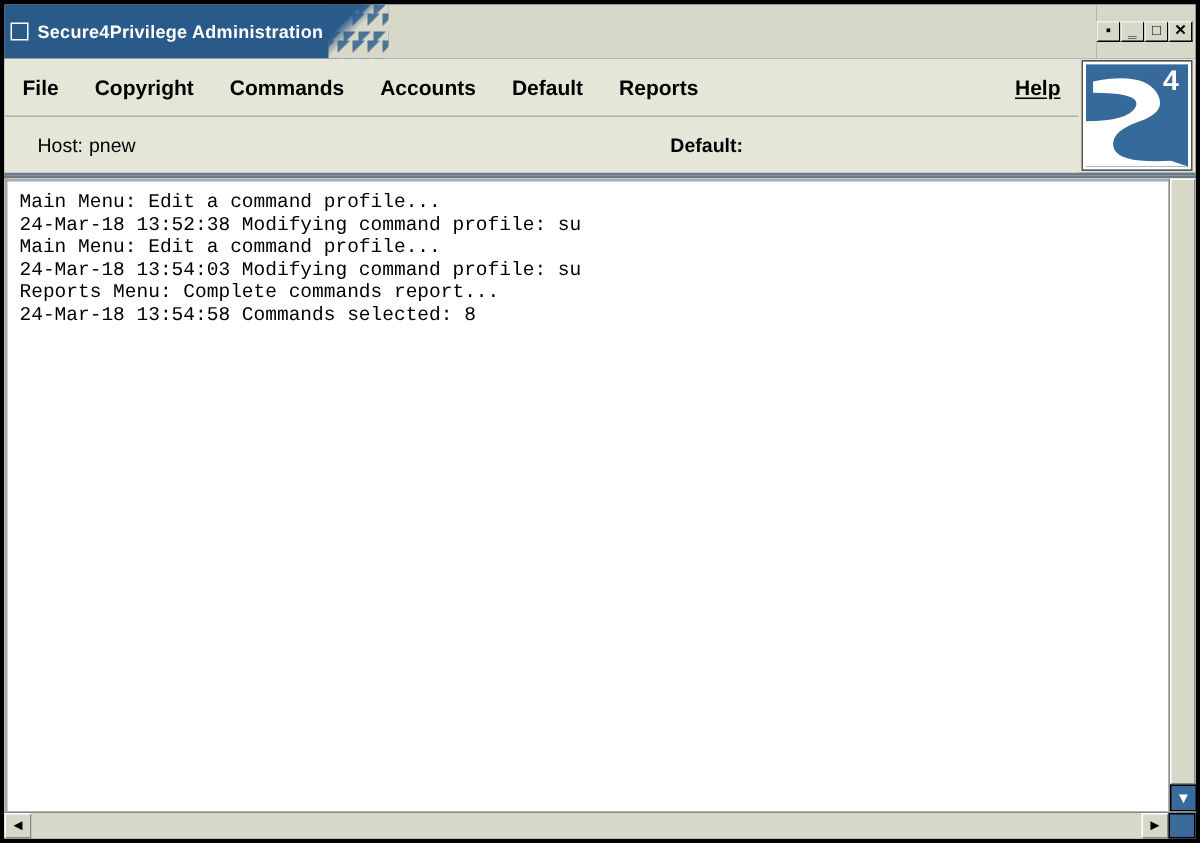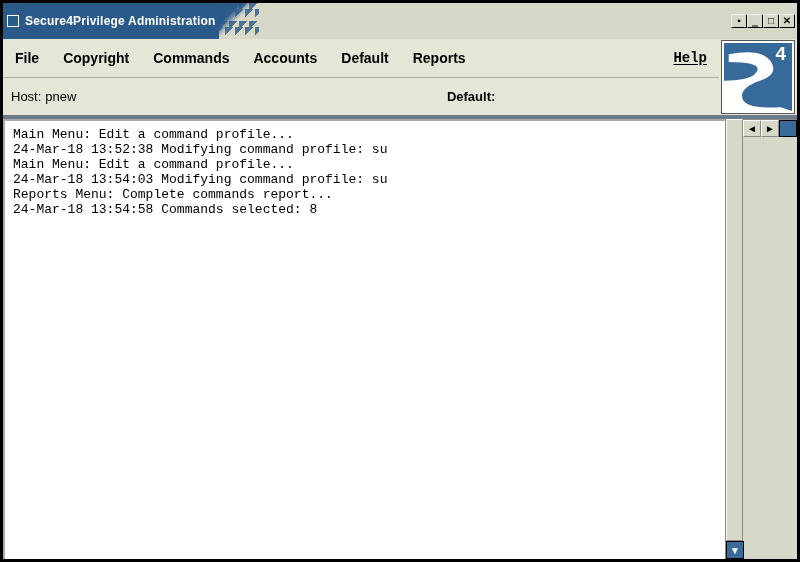--- a/index.html
+++ b/index.html
@@ -102,34 +102,34 @@
     height: 40px;
     border-bottom:1px solid #b0b0a0;
   }
   .menubar .menu-item {
     cursor: pointer;
   }
   .menubar .help {
     margin-left: auto;
     text-decoration: underline;
     text-underline-offset: 2px;
-    font-family: Liberation Mono, monospace;
   }
   .statusbar {
     display: flex;
     align-items: center;
     padding: 4px 8px;
     font-size: 13px;
     background: #e6e6d8;
     height: 38px;
   }
   .statusbar .host-box {
     display:flex;
     align-items:flex-start;
     gap:4px;
+    margin-left:14px;
   }
   .statusbar .host-label{ font-weight:normal;}
   .statusbar .host-value { font-weight:normal; }
   .statusbar .copyright {
     font-family: "Courier New", monospace;
     font-weight: bold;
     font-size: 12px;
     margin: 0 auto;
     position:absolute;
     left:50%;
@@ -150,21 +150,21 @@
     outline: 1px solid #555;
     position: relative;
     flex-shrink:0;
     align-self:center;
   }
   .logo-box svg { width:100%; height:100%; display:block; }
   .content-frame {
     flex: 1;
     margin: 0;
     display: flex;
-    flex-direction: row;
+    flex-direction: column;
     border-top: 2px solid #6a7a8a;
   }
   .content-inner {
     flex:1;
     display:flex;
     background:#d8d8c8;
   }
   .terminal {
     flex:1;
     background: #fff;

